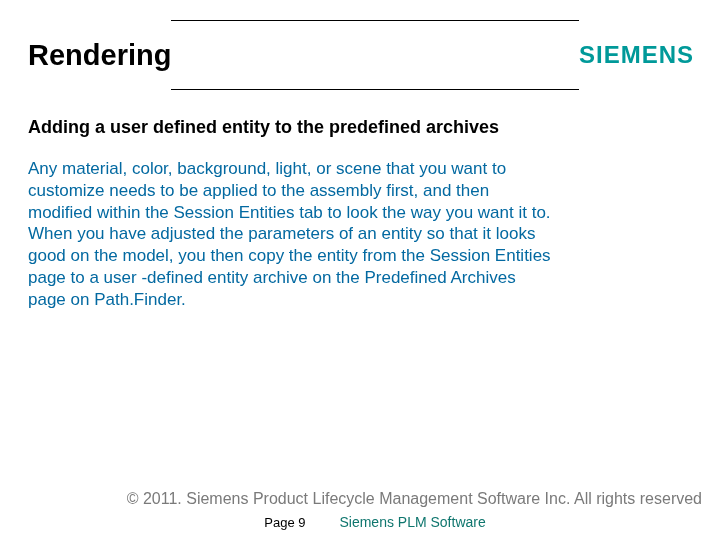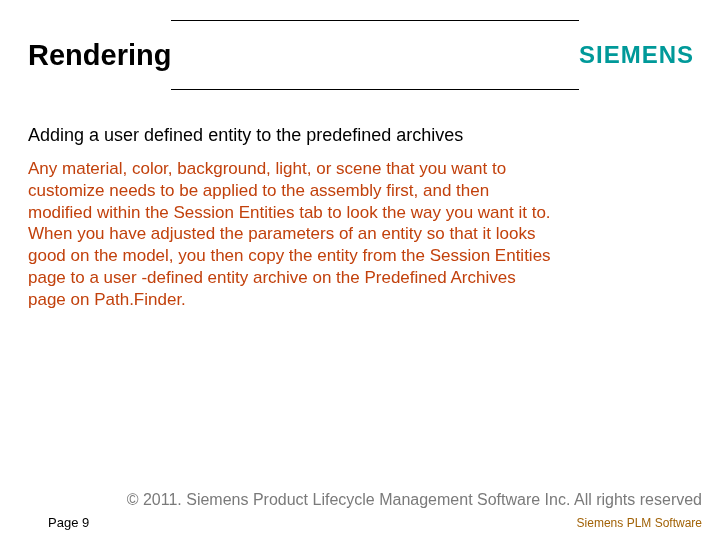--- a/index.html
+++ b/index.html
@@ -71,58 +71,57 @@
     right: 0;
     height: 1px;
     background: #000;
   }
   .subheading {
     position: absolute;
     top: 117px;
     left: 28px;
     right: 30px;
     font-size: 18px;
-    font-weight: normal;
+    font-weight: bold;
     color: #000;
-    margin-top: 8px;
   }
   .body-text {
     position: absolute;
     top: 158px;
     left: 28px;
     right: 28px;
     font-size: 17px;
     line-height: 1.28;
-    color: #c2410c;
+    color: #0369a1;
   }
   .footer {
     position: absolute;
     bottom: 10px;
     left: 0;
     width: 720px;
     padding: 0 18px 0 48px;
   }
   .footer-copyright {
     text-align: right;
     font-size: 16px;
     color: #7a7a7a;
     margin-bottom: 6px;
   }
   .footer-row {
     display: flex;
-    justify-content: space-between;
+    justify-content: center;
     align-items: baseline;
   }
   .footer-page {
     font-size: 13px;
     color: #000;
   }
   .footer-brand {
-    font-size: 12px;
-    color: #a16207;
+    font-size: 14px;
+    color: #0f766e;
     margin-left: 34px;
   }
 </style>
 </head>
 <body>
 
 <div class="slide">
 
   <div class="divider-lines"></div>
 

